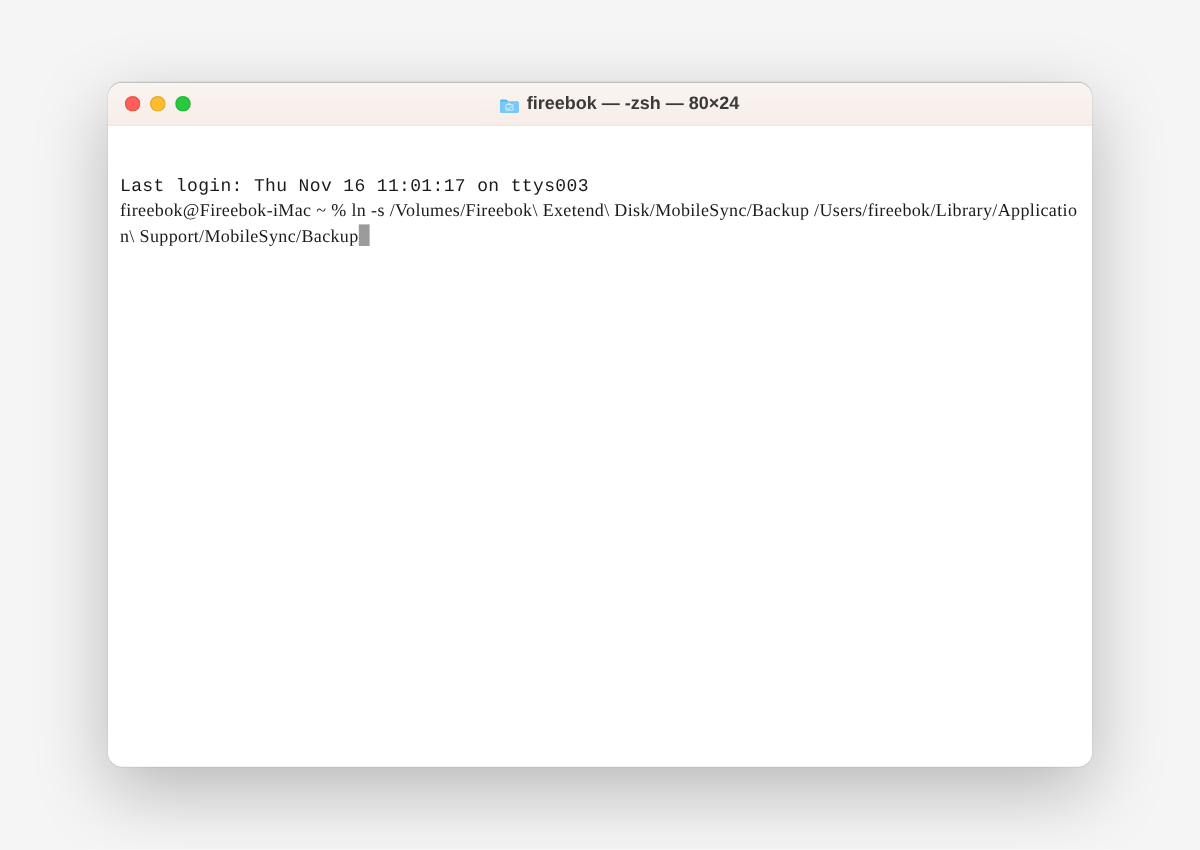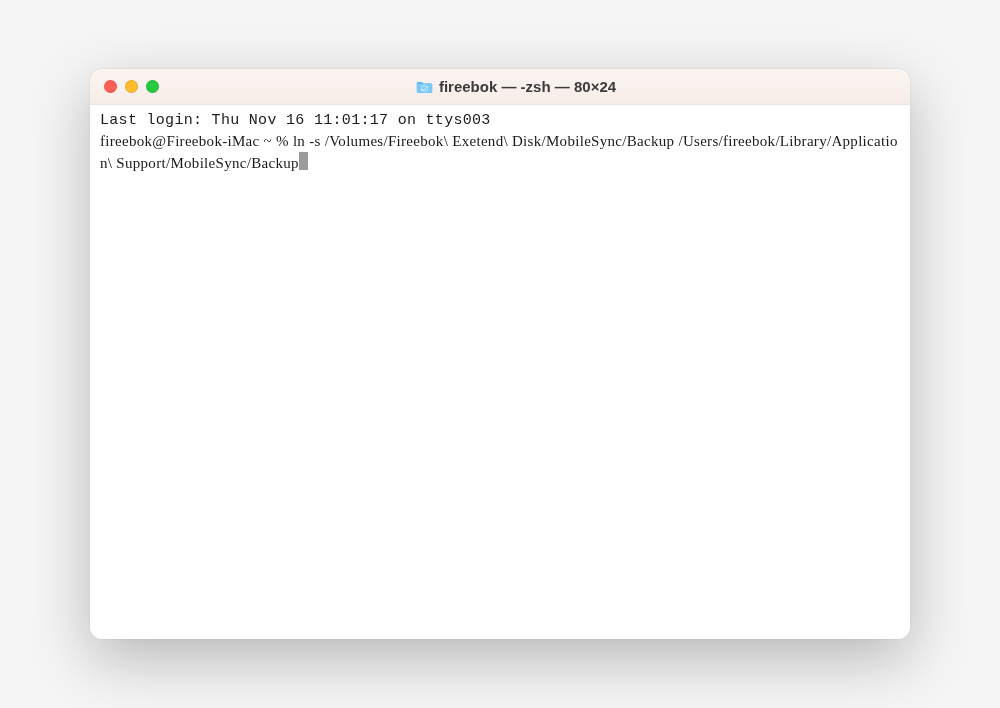--- a/index.html
+++ b/index.html
@@ -64,21 +64,21 @@
     .traffic-light.zoom {
       background: #27c93f;
       border: 0.5px solid rgba(0,0,0,0.1);
     }
     
     .title-center {
       position: absolute;
       left: 0;
       right: 0;
       display: flex;
-      align-items: center;
+      align-items: flex-end;
       justify-content: center;
       gap: 6px;
       pointer-events: none;
       margin-left: 32px;
     }
     
     .folder-icon {
       width: 17px;
       height: 14px;
       position: relative;
@@ -103,20 +103,21 @@
       font-size: 15px;
       line-height: 1.35;
       color: #1a1a1a;
       letter-spacing: 0.3px;
       overflow: hidden;
     }
     
     .terminal-text {
       white-space: pre-wrap;
       word-break: break-all;
+      margin-top: 35px;
     }
     
     .cmd-wrap {
       display: block;
       font-family: Liberation Serif, serif;
     }
     
     .cursor-block {
       display: inline-block;
       width: 9px;

